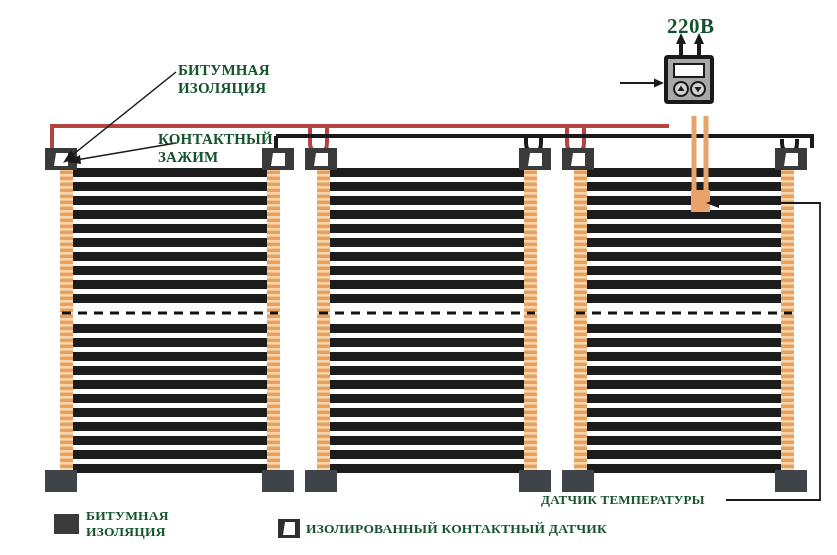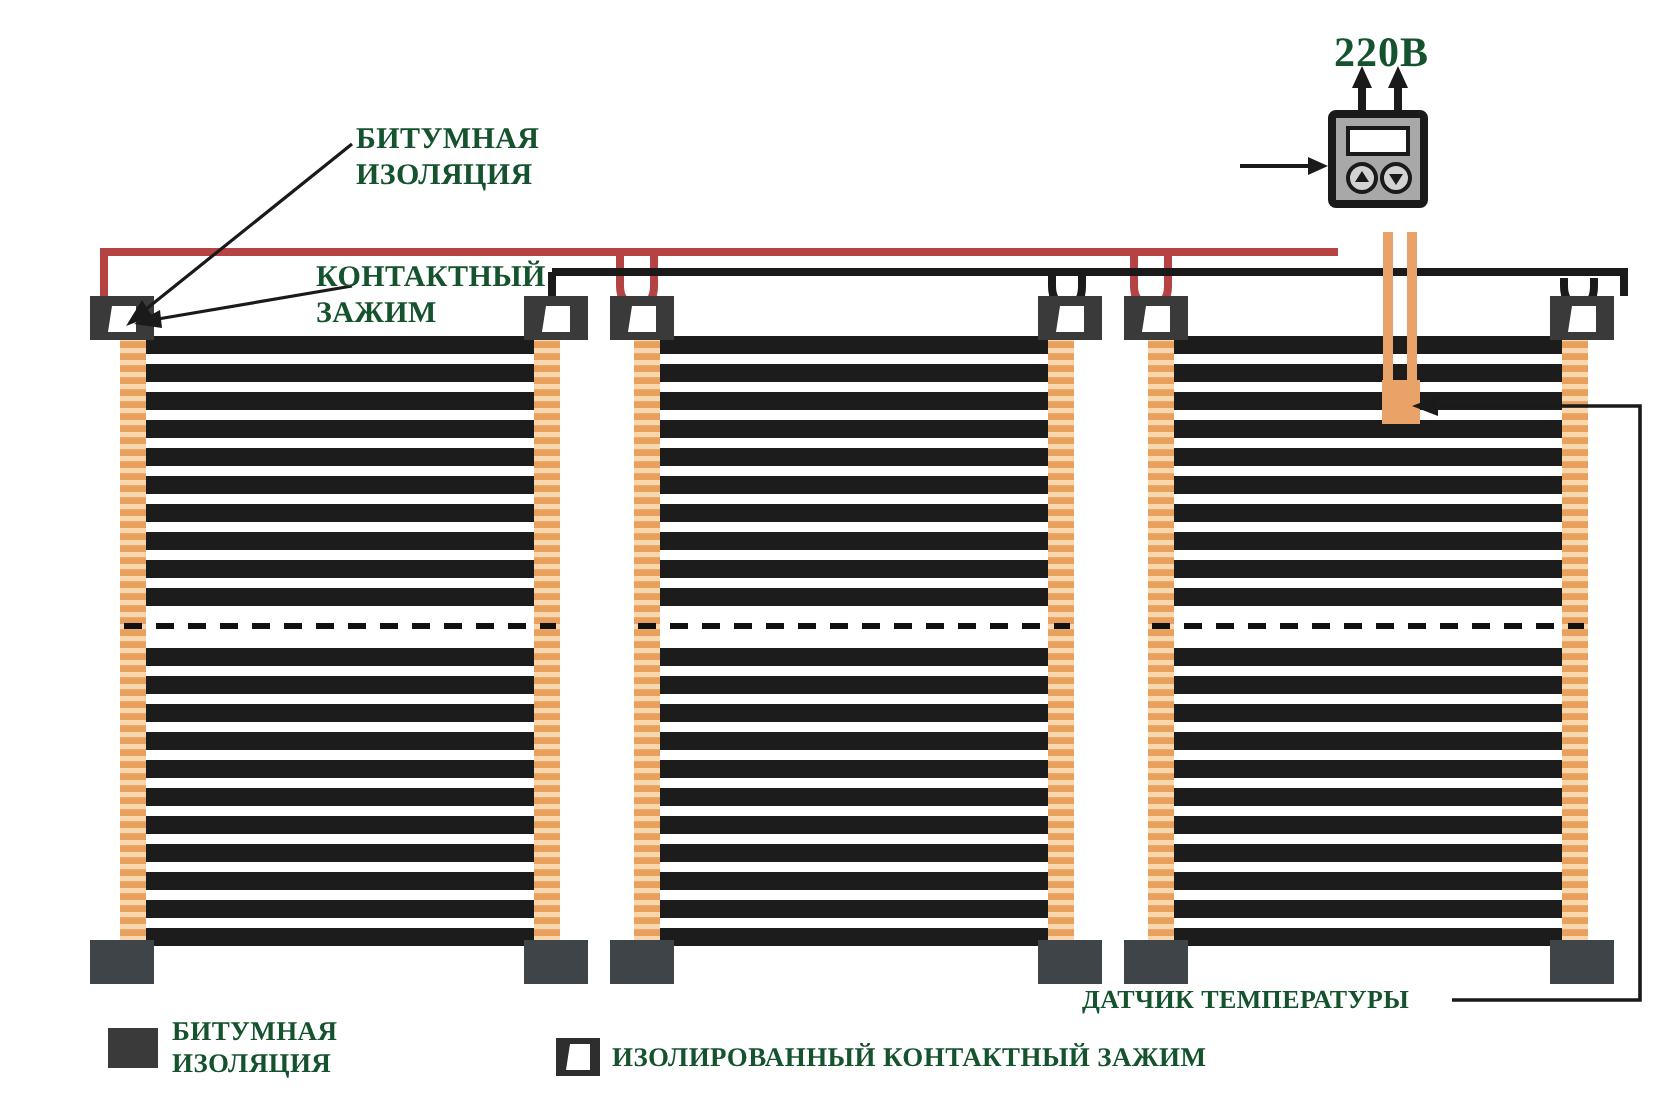--- a/index.html
+++ b/index.html
@@ -242,15 +242,15 @@
 ЗАЖИМ</div>
 
 
   <div class="lbl lbl-220">220В</div>
 
   <div class="lbl lbl-sensor">ДАТЧИК ТЕМПЕРАТУРЫ</div>
 
   <div class="lbl lbl-legend1">БИТУМНАЯ
 ИЗОЛЯЦИЯ</div>
 
-  <div class="lbl lbl-legend2">ИЗОЛИРОВАННЫЙ КОНТАКТНЫЙ ЗАЖИМ</div>
+  <div class="lbl lbl-legend2">ИЗОЛИРОВАННЫЙ КОНТАКТНЫЙ ДАТЧИК</div>
 
 </div>
 
 </body></html>

